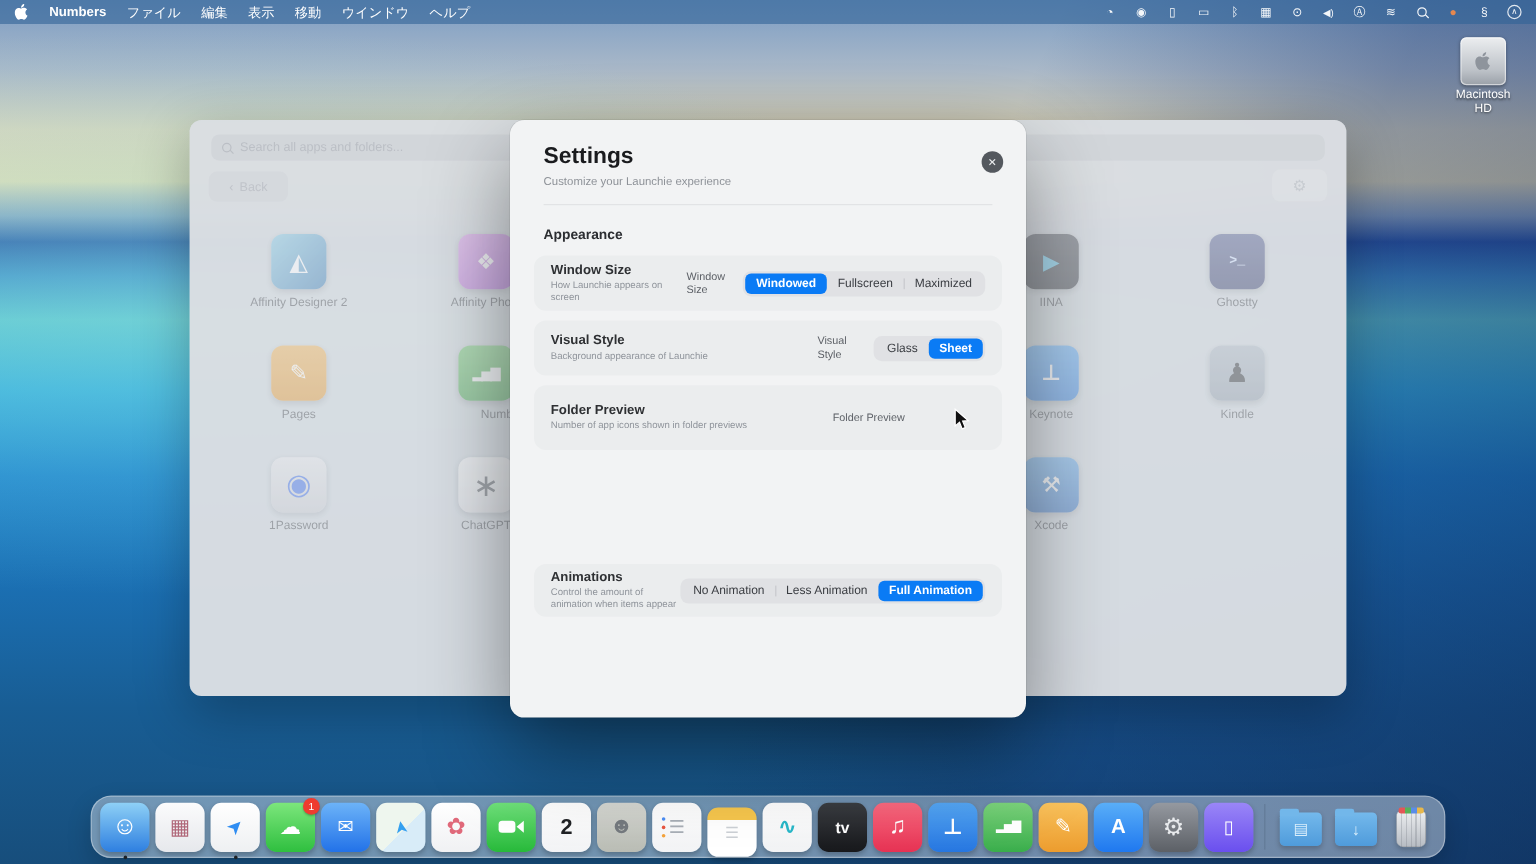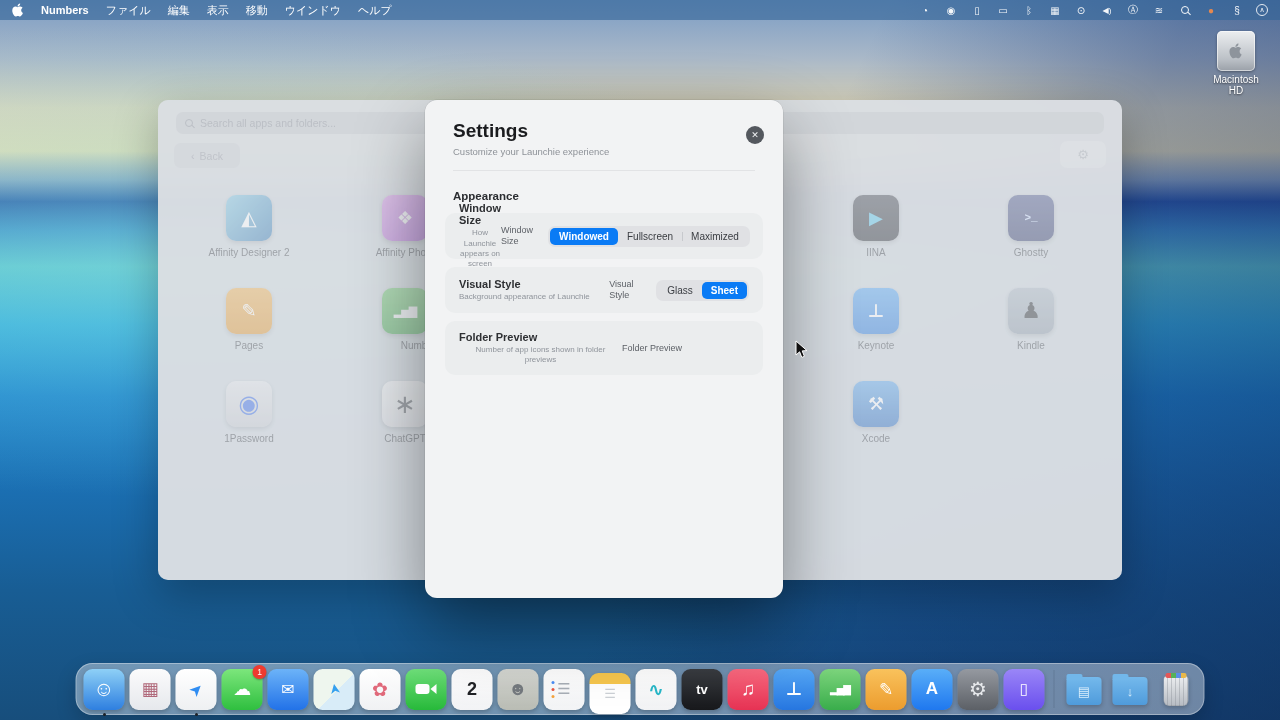--- a/index.html
+++ b/index.html
@@ -48,37 +48,37 @@
   .l-back { position:absolute; left:16px; top:43px; width:66px; height:25px; border-radius:7px;
     background:#c8cdd2; color:#989da5; font-size:10.5px; display:flex; align-items:center; justify-content:center; gap:5px; }
   .l-gear { position:absolute; right:16px; top:41px; width:46px; height:27px; border-radius:7px;
     background:#dbdee1; display:flex; align-items:center; justify-content:center; color:#a9afb6; font-size:13px; }
   .app { position:absolute; width:46px; height:46px; border-radius:10px;
     display:flex; align-items:center; justify-content:center; box-shadow:0 2px 5px rgba(0,0,0,.18); }
   .app-label { position:absolute; width:150px; text-align:center; font-size:10px; color:#4c5157; }
   .mono { font-family:"Liberation Mono","DejaVu Sans Mono",monospace; }
 
   
-  .modal { position:absolute; left:425px; top:100px; width:358px; height:498px; z-index:6;
+  .modal { position:absolute; left:425px; top:100px; width:430px; height:498px; z-index:6;
     border-radius:12px; background:#f2f3f4;
     box-shadow:0 30px 70px rgba(0,0,0,.42), 0 0 0 0.5px rgba(0,0,0,.1); }
   .m-head { padding:20px 28px 0; }
   .m-title { font-size:19px; font-weight:700; color:#1a1b1e; }
   .m-sub { margin-top:4px; font-size:9.5px; color:#8e9298; }
   .m-close { position:absolute; top:26px; right:19px; width:18px; height:18px; border-radius:50%;
     background:#54585e; color:#eef0f2; font-size:9px; display:flex; align-items:center; justify-content:center; }
   .m-div { margin:13px 28px 0; border-top:1px solid #e2e3e5; }
   .m-section { margin:19px 28px 0; font-size:11.5px; font-weight:700; color:#2b2d31; }
   .m-rows { margin:11px 20px 12px; display:flex; flex-direction:column; gap:8px; }
   .row { background:#ebedee; border-radius:10px; padding:0 14px;
     display:flex; align-items:center; justify-content:space-between; }
   .row-ws,.row-vs { height:46px; } .row-fp { height:54px; } .row-an { height:44px; }
   .m-spacer { height:79px; }
   .r-title { font-size:11px; font-weight:700; color:#2e3033; }
-  .r-desc { margin-top:2px; font-size:8px; color:#8f949b; max-width:215px; line-height:1.3;text-align:center; }
+  .r-desc { margin-top:2px; font-size:8px; color:#8f949b; max-width:215px; line-height:1.3; }
   .r-right { display:flex; align-items:center; gap:9px; }
   .r-ctl-label { font-size:9px; color:#5d6167; width:38px; line-height:1.2; }
   .r-ctl-label.wide { width:auto; white-space:nowrap; }
   .fp-gap { width:58px; }
   .segmented { display:flex; align-items:center; background:#e0e1e4; border-radius:7px; padding:2px; }
   .seg { font-size:10px; color:#3a3d42; padding:3px 9px; border-radius:5px; white-space:nowrap; position:relative; }
   .seg.sel { background:var(--accent,#0a7bf5); color:#fff; font-weight:600; }
   .seg.dv::before { content:""; position:absolute; left:0; top:4px; bottom:4px; width:1px; background:#c7c9cd; }
   .m-footer { position:absolute; left:0; right:0; bottom:0; height:35px; border-top:1px solid #e3e4e6;
     display:flex; align-items:center; justify-content:space-between; padding:0 16px; }
@@ -273,20 +273,33 @@
         <div class="r-desc">Number of app icons shown in folder previews</div>
       </div>
       <div class="r-right">
         <span class="r-ctl-label wide">Folder Preview</span>
         <span class="fp-gap"></span>
       </div>
     </div>
 
     <div class="m-spacer"></div>
 
+    <div class="row row-an">
+      <div>
+        <div class="r-title">Animations</div>
+        <div class="r-desc">Control the amount of animation when items appear</div>
+      </div>
+      <div class="r-right">
+        <span class="segmented">
+            <span class="seg">No Animation</span>
+            <span class="seg dv">Less Animation</span>
+            <span class="seg sel">Full Animation</span>
+          </span>
+      </div>
+    </div>
   </div>
 
 
 </div>
 
 <div class="cursor">
   <svg width="13" height="19" viewBox="0 0 13 19">
       <path d="M1 1 L1 15 L4.6 11.8 L6.8 17.4 L9.4 16.3 L7.2 10.9 L12 10.6 Z" fill="#111" stroke="#fff" stroke-width="1"></path>
     </svg>
 </div>

